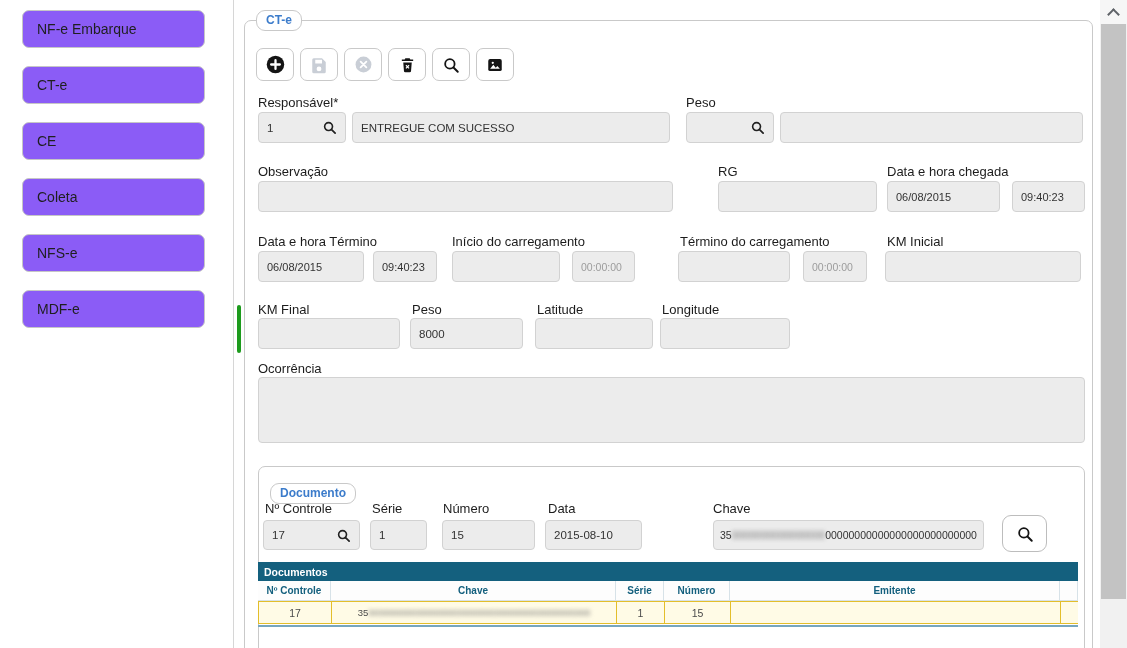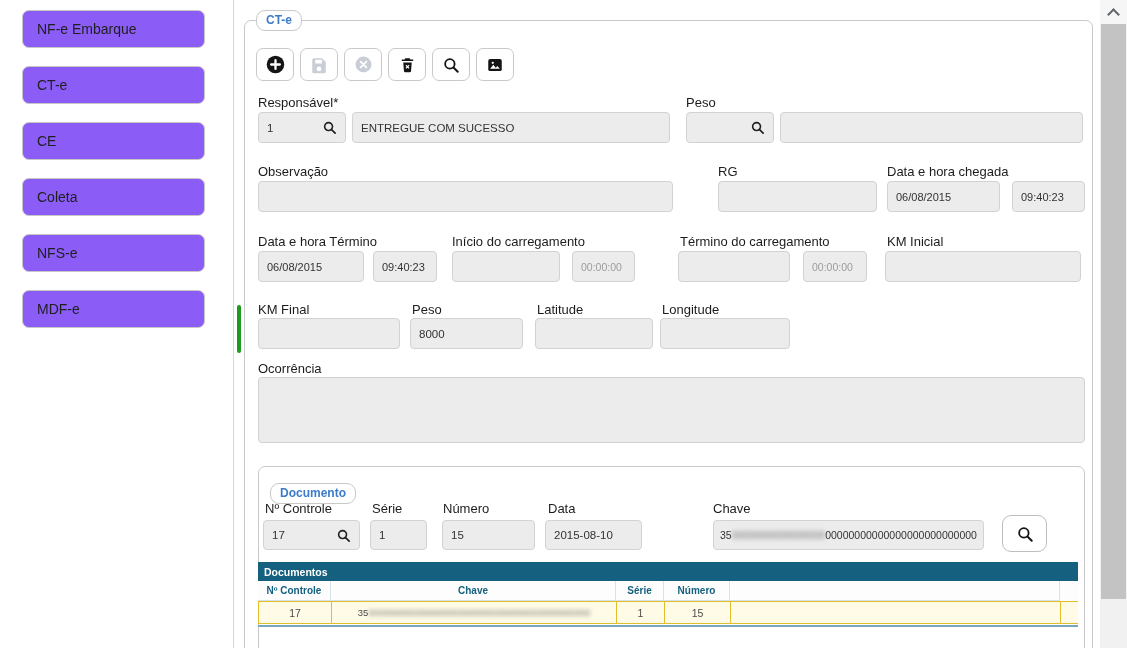--- a/index.html
+++ b/index.html
@@ -307,20 +307,21 @@
       </svg>
   </span>
 </div>
 
 <div class="grid-title">Documentos</div>
 <div class="grid-head">
   <div class="hc">Nº Controle</div>
   <div class="hc">Chave</div>
   <div class="hc">Série</div>
   <div class="hc">Número</div>
+  <div class="hc">Emitente</div>
   <div class="hc"></div>
 </div>
 <div class="grid-row">
   <div class="rc">17</div>
   <div class="rc" style="font-size:9.5px">
     <span>35</span>
       <span class="redacted">000000000000000000000000000000000000000000</span>
   </div>
   <div class="rc">1</div>
   <div class="rc">15</div>

